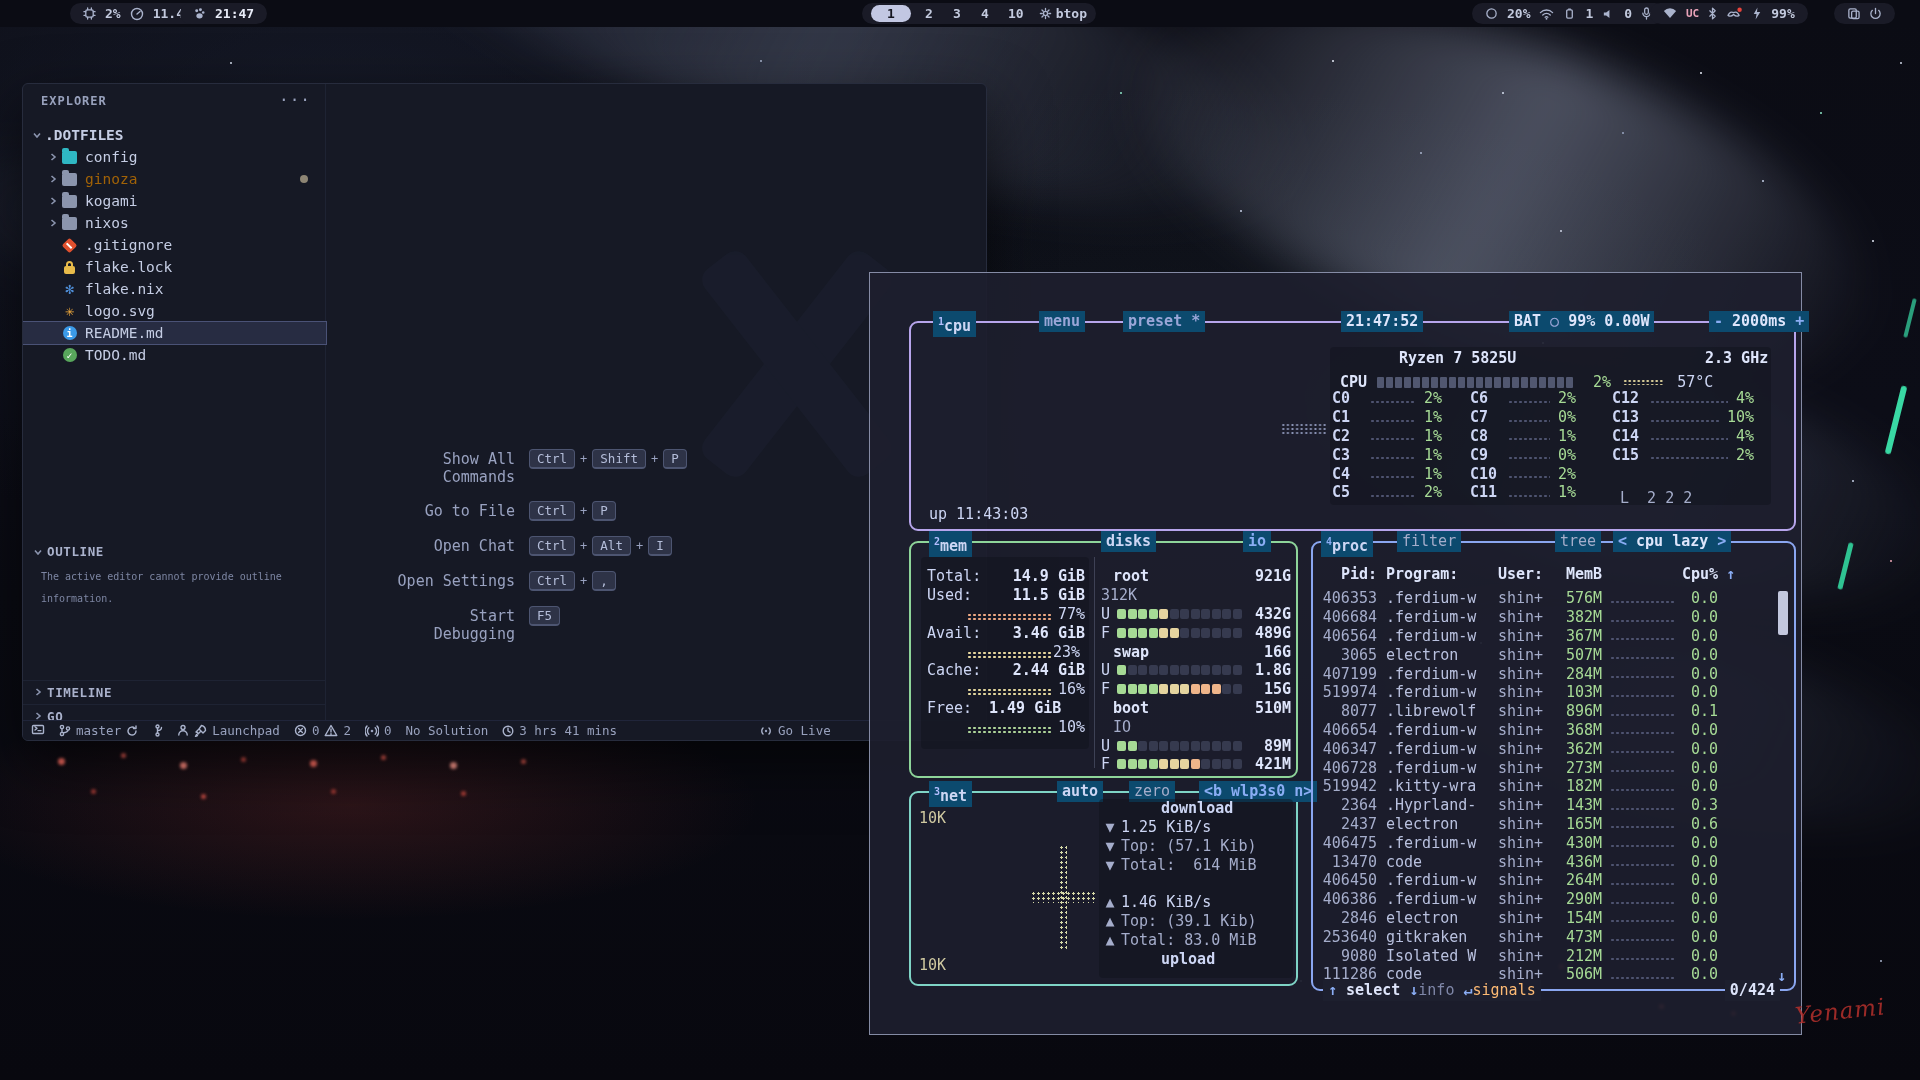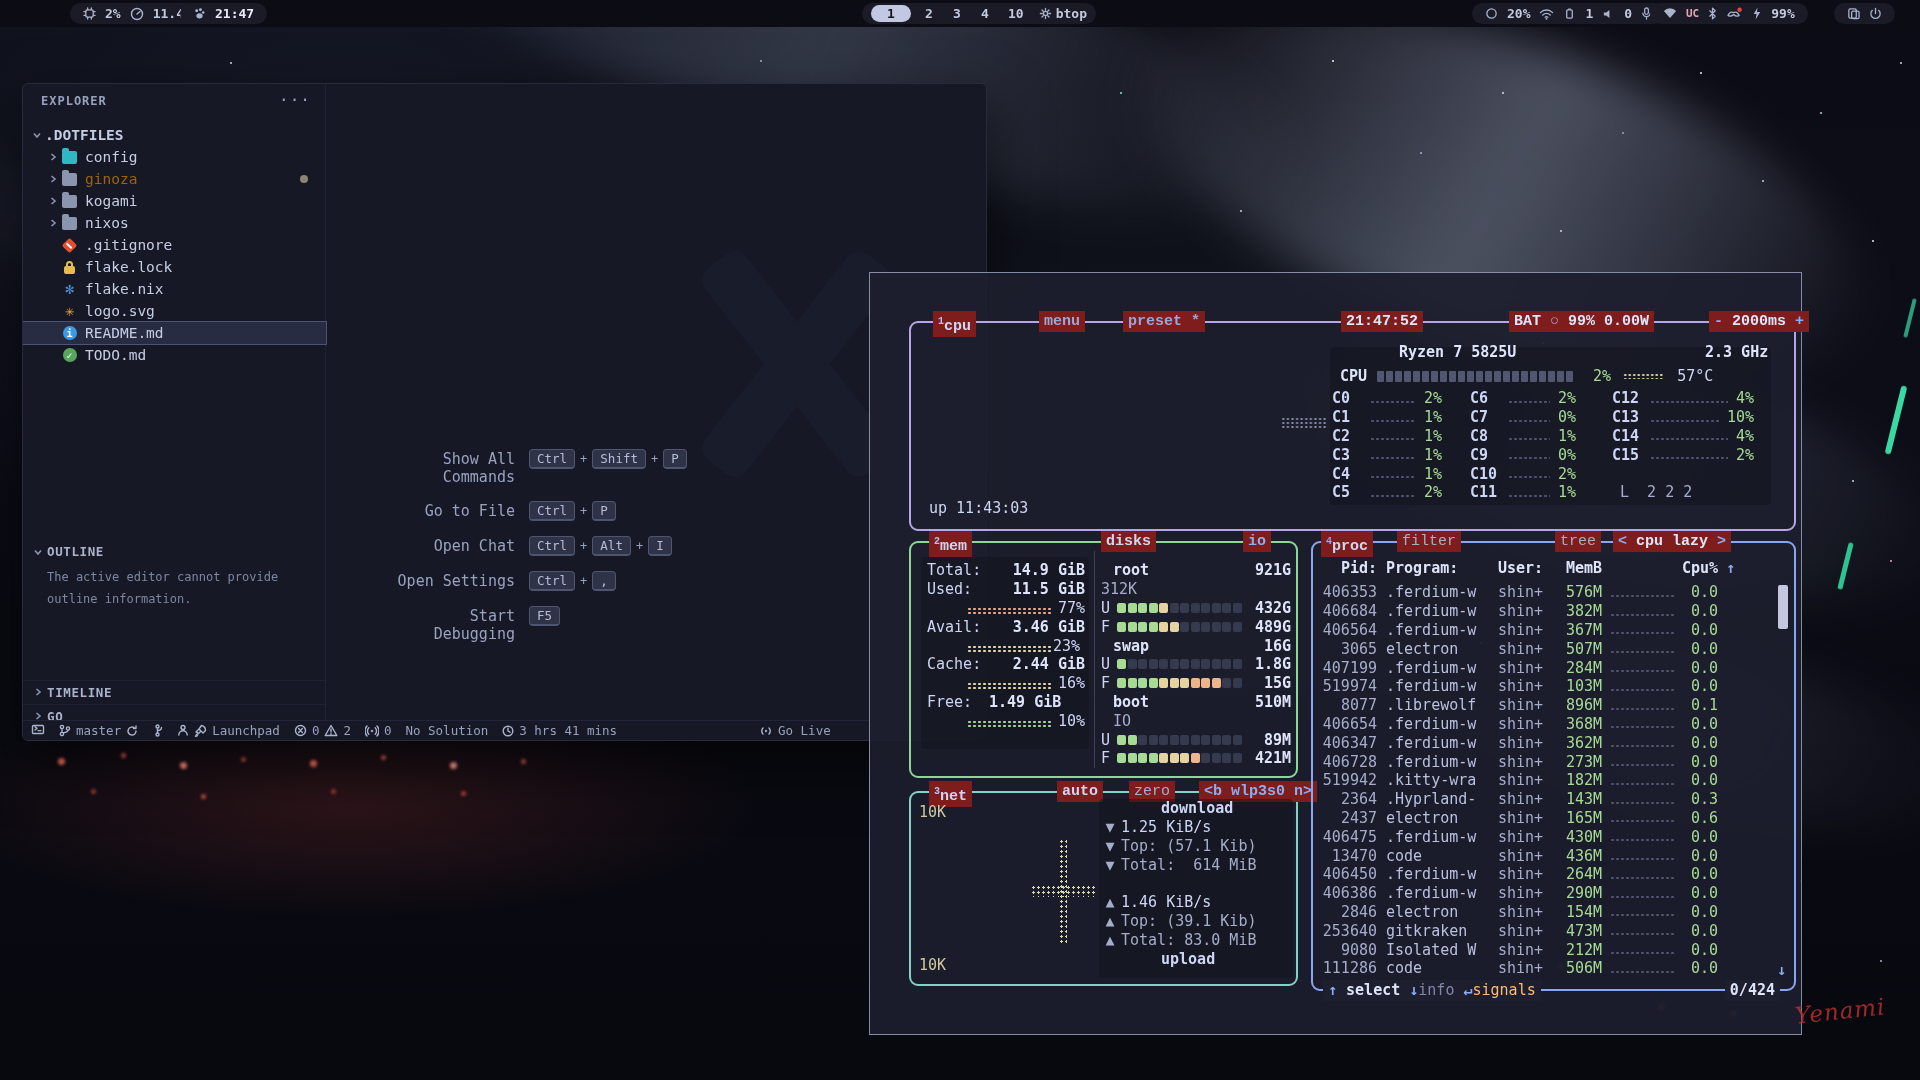--- a/index.html
+++ b/index.html
@@ -1,18 +1,18 @@
 <!DOCTYPE html>
 <html><head>
 <meta charset="utf-8">
 <style>
   html,body{margin:0;padding:0;width:1920px;height:1080px;overflow:hidden;background:#07070e;
     font-family:"DejaVu Sans Mono",monospace;position:relative;}
   *{box-sizing:border-box;}
-  .abs{position:absolute;}
+  .abs{position:absolute;margin-top:6px;}
   
   .wall{position:absolute;inset:0;background:
     radial-gradient(1200px 700px at 18% 12%, rgba(30,36,54,.55), transparent 60%),
     radial-gradient(900px 500px at 62% 40%, rgba(70,110,100,.10), transparent 70%),
     linear-gradient(180deg,#0b0c14 0%,#0c0d17 38%,#0a0b13 55%,#08080f 100%);}
   .streak{position:absolute;filter:blur(22px);border-radius:50%;}
   .s1{top:-90px;left:360px;width:950px;height:240px;background:linear-gradient(100deg,transparent,rgba(122,132,158,.34),transparent);transform:rotate(17deg);}
   .s2{top:40px;left:1120px;width:760px;height:300px;background:linear-gradient(100deg,transparent,rgba(152,160,184,.45),transparent);transform:rotate(19deg);}
   .s3{top:360px;left:1270px;width:690px;height:210px;background:linear-gradient(100deg,transparent,rgba(108,118,144,.32),transparent);transform:rotate(15deg);}
   .s4{top:190px;left:-120px;width:720px;height:130px;background:linear-gradient(100deg,transparent,rgba(88,98,124,.26),transparent);transform:rotate(13deg);}
@@ -60,39 +60,39 @@
   .trow.sel{background:#272c42;outline:1px solid #4a5276;}
   .trow .chev{width:16px;display:flex;justify-content:center;}
   .ticon{width:17px;height:16px;display:flex;align-items:center;justify-content:center;margin-right:7px;}
   .circ{width:14px;height:14px;border-radius:50%;color:#fff;font-size:10px;font-weight:bold;display:flex;align-items:center;justify-content:center;}
   .badge-dot{position:absolute;right:18px;width:8px;height:8px;border-radius:50%;background:#8d8574;}
   .foldersvg{width:15px;height:13px;border-radius:2px;position:relative;}
   .foldersvg:before{content:"";position:absolute;left:0;top:-3px;width:7px;height:4px;border-radius:2px 2px 0 0;background:inherit;}
   .sec-head{position:absolute;left:0;width:303px;height:23px;display:flex;align-items:center;font-size:12.5px;
     font-weight:bold;color:#aab2cc;letter-spacing:.6px;border-top:1px solid #1e2333;}
   .sec-head .chev{width:18px;margin-left:6px;display:flex;justify-content:center;}
-  .outline-msg{position:absolute;left:24px;width:260px;font-size:12px;line-height:22px;color:#7d86a3;}
+  .outline-msg{position:absolute;left:18px;width:260px;font-size:10px;line-height:22px;color:#7d86a3;}
   .watermark{position:absolute;left:648px;top:150px;width:230px;height:260px;opacity:.55;}
   .wm-bar{position:absolute;left:100px;top:0;width:52px;height:260px;background:#1c2030;border-radius:14px;}
   .statusbar{position:absolute;left:0;right:0;bottom:0;height:20px;background:#161925;border-top:1px solid #20253a;
     display:flex;align-items:center;font-size:12.5px;color:#98a1bd;padding:0 8px;gap:14px;z-index:2;}
   .sb-item{display:flex;align-items:center;gap:5px;white-space:nowrap;}
   .sb-right{position:absolute;left:736px;display:flex;align-items:center;gap:5px;}
   .shortcuts{position:absolute;left:360px;top:366px;width:560px;}
   .srow{display:flex;align-items:flex-start;margin-bottom:16px;}
   .srow .slabel{width:132px;text-align:right;color:#99a2c0;font-size:15px;line-height:18px;flex:none;}
   .srow .skeys{display:flex;align-items:center;gap:5px;margin-left:14px;margin-top:-1px;}
   .kbd{background:#2e3347;border:1px solid #4d5571;border-bottom-width:2px;border-radius:4px;
     padding:0 7px;font-size:12.5px;line-height:17px;color:#b4bdd9;}
   .plus{color:#99a2c0;font-size:12px;}
   
   .btop{position:absolute;left:869px;top:272px;width:933px;height:763px;background:rgba(29,30,46,.92);
     border:1.5px solid rgba(168,176,206,.75);z-index:5;font-size:15px;color:#c6d0f5;}
   .bbox{position:absolute;border:2px solid;border-radius:9px;}
-  .blab{position:absolute;top:-12px;background:#7f1d1d;padding:0 5px;font-weight:bold;font-size:15px;line-height:21px;white-space:pre;font-family:Liberation Mono, monospace;}
+  .blab{position:absolute;top:-12px;background:#0c4a6e;padding:0 5px;font-weight:bold;font-size:15px;line-height:21px;white-space:pre;}
   .blab-b{position:absolute;bottom:-12px;background:#1d1f2e;padding:0 5px;font-size:15px;line-height:21px;white-space:pre;}
   .supn{color:#b4befe;font-size:10px;vertical-align:super;font-weight:bold;}
   .dim{color:#a5adcb;}  .wht{color:#dee5fb;font-weight:bold;}  .grn{color:#a6da95;}
   .blu{color:#8aadf4;font-weight:bold;}
   .dots{background-image:radial-gradient(circle,#4e5370 1.1px,transparent 1.2px);background-size:5px 4px;height:5px;}
   .corecol{position:absolute;}
   .corerow{display:flex;align-items:center;height:18.8px;}
   .corerow .cl{font-weight:bold;color:#cdd6f4;width:36px;flex:none;}
   .corerow .dots{flex:1;margin:8px 8px 0 2px;}
   .corerow .cp{color:#a6da95;flex:none;}

